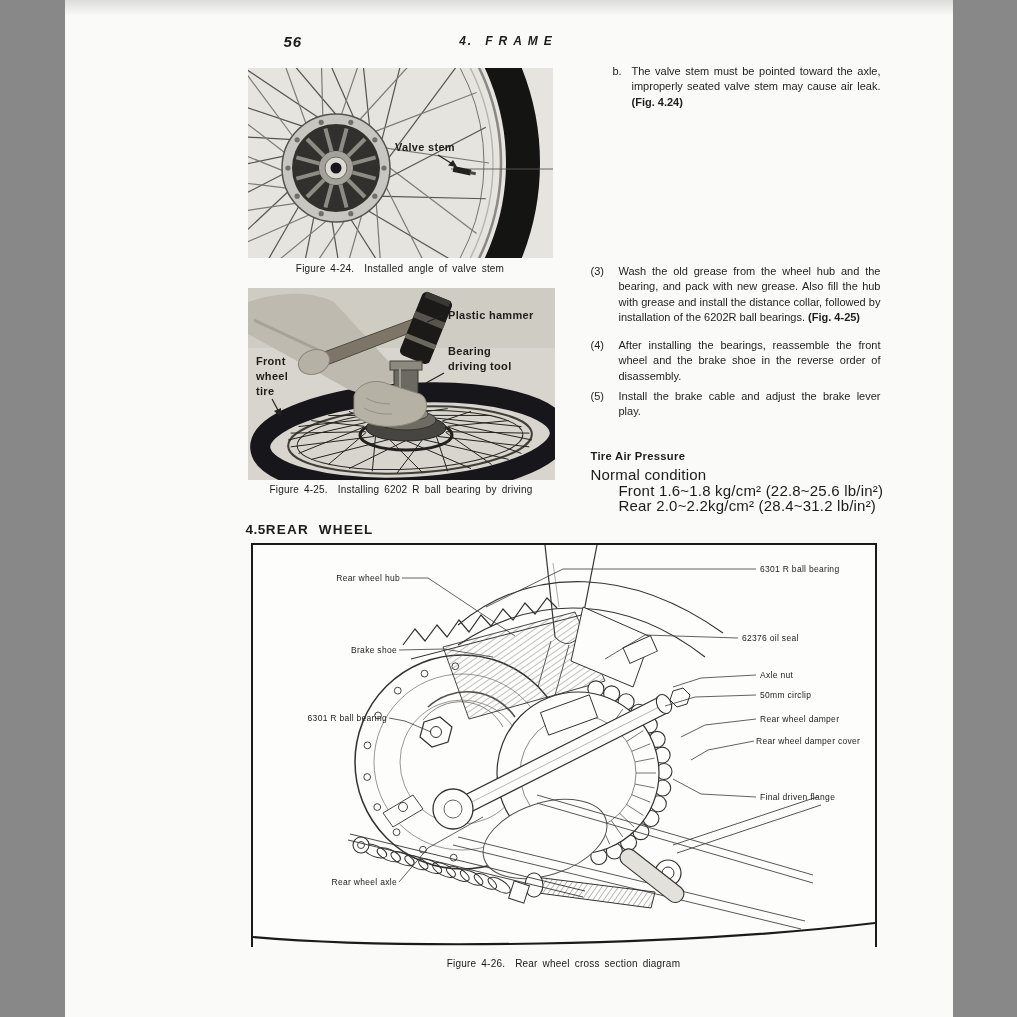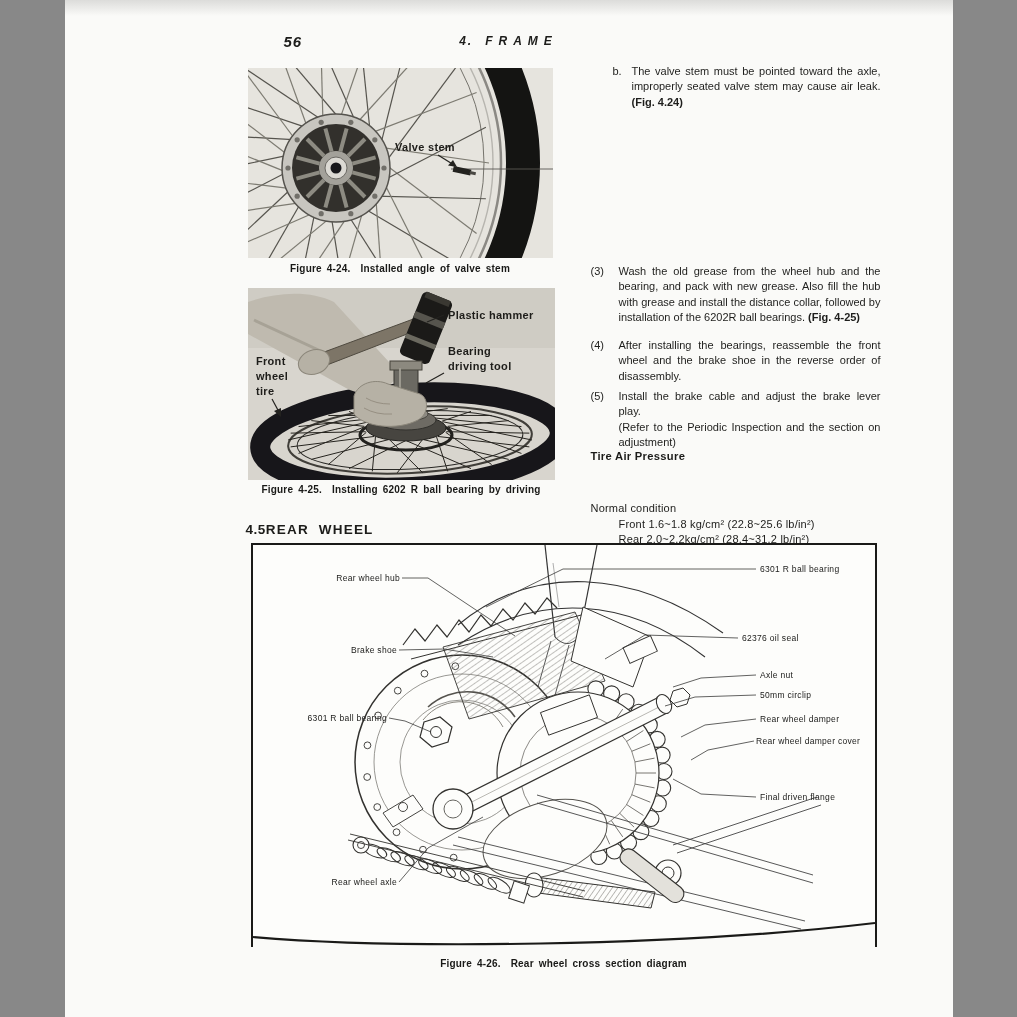--- a/index.html
+++ b/index.html
@@ -13,29 +13,29 @@
     background:linear-gradient(#dcdcda,#fafaf8);pointer-events:none;
   }
   .abs{position:absolute;}
   .page-number{left:219px;top:33px;font-size:15px;font-weight:700;font-style:italic;letter-spacing:1px;}
   .page-header{left:0;right:0;top:34px;text-align:center;font-size:12px;font-weight:700;font-style:italic;}
   .page-header .hn{margin-right:12px;letter-spacing:2px;}
   .page-header .ht{letter-spacing:6px;}
 
   .photo{background:#14b8a6;}
   .photo svg{display:block;}
-  .caption{font-size:10px;font-weight:700;text-align:center;letter-spacing:.2px;word-spacing:2px;color:#191917;}
+  .caption{font-size:10px;font-weight:400;text-align:center;letter-spacing:.2px;word-spacing:2px;color:#191917;}
   .caption .fig{margin-right:10px;}
 
   .rc{display:flex;font-size:11px;line-height:15.3px;text-align:justify;color:#1e1e1c;}
   .rc .lbl{flex:0 0 auto;}
   .rc .txt{flex:1 1 auto;}
   .bold{font-weight:700;}
   .tap-h{font-size:11.2px;font-weight:700;letter-spacing:.3px;}
-  .tap-l{font-size:11px;letter-spacing:.2px;margin-top:36px;}
+  .tap-l{font-size:15px;letter-spacing:.2px;}
 
   .sec-h{display:flex;font-size:13.5px;font-weight:700;letter-spacing:.5px;}
   .sec-h .sn{}
   .sec-h .st{letter-spacing:1.2px;word-spacing:5px;}
 
   .figbox{
     left:186px;top:543px;width:626px;height:404px;
     border:2px solid #1a1a18;border-bottom:none;background:#fdfdfb;box-sizing:border-box;
   }
   .figbox svg{display:block;}
@@ -241,21 +241,20 @@
 
   <div class="abs rc" style="left:526px;top:338px;width:290px;">
     <div class="lbl" style="width:28px;">(4)</div>
     <div class="txt">After installing the bearings, reassemble the front wheel and the brake shoe in the reverse order of disassembly.</div>
   </div>
 
   <div class="abs rc" style="left:526px;top:389px;width:290px;">
     <div class="lbl" style="width:28px;">(5)</div>
     <div class="txt">
       <div>Install the brake cable and adjust the brake lever play.</div>
-      <div>(Refer to the Periodic Inspection and the section on adjustment)</div>
     </div>
   </div>
 
   <div class="abs tap-h" style="left:526px;top:450px;">Tire Air Pressure</div>
   <div class="abs tap-l" style="left:526px;top:466px;">Normal condition</div>
   <div class="abs tap-l" style="left:554px;top:482px;">Front  1.6~1.8 kg/cm²  (22.8~25.6 lb/in²)</div>
   <div class="abs tap-l" style="left:554px;top:497px;">Rear  2.0~2.2kg/cm²  (28.4~31.2 lb/in²)</div>
 
   <div class="abs sec-h" style="left:181px;top:522px;">
     <span class="sn">4.5</span>

